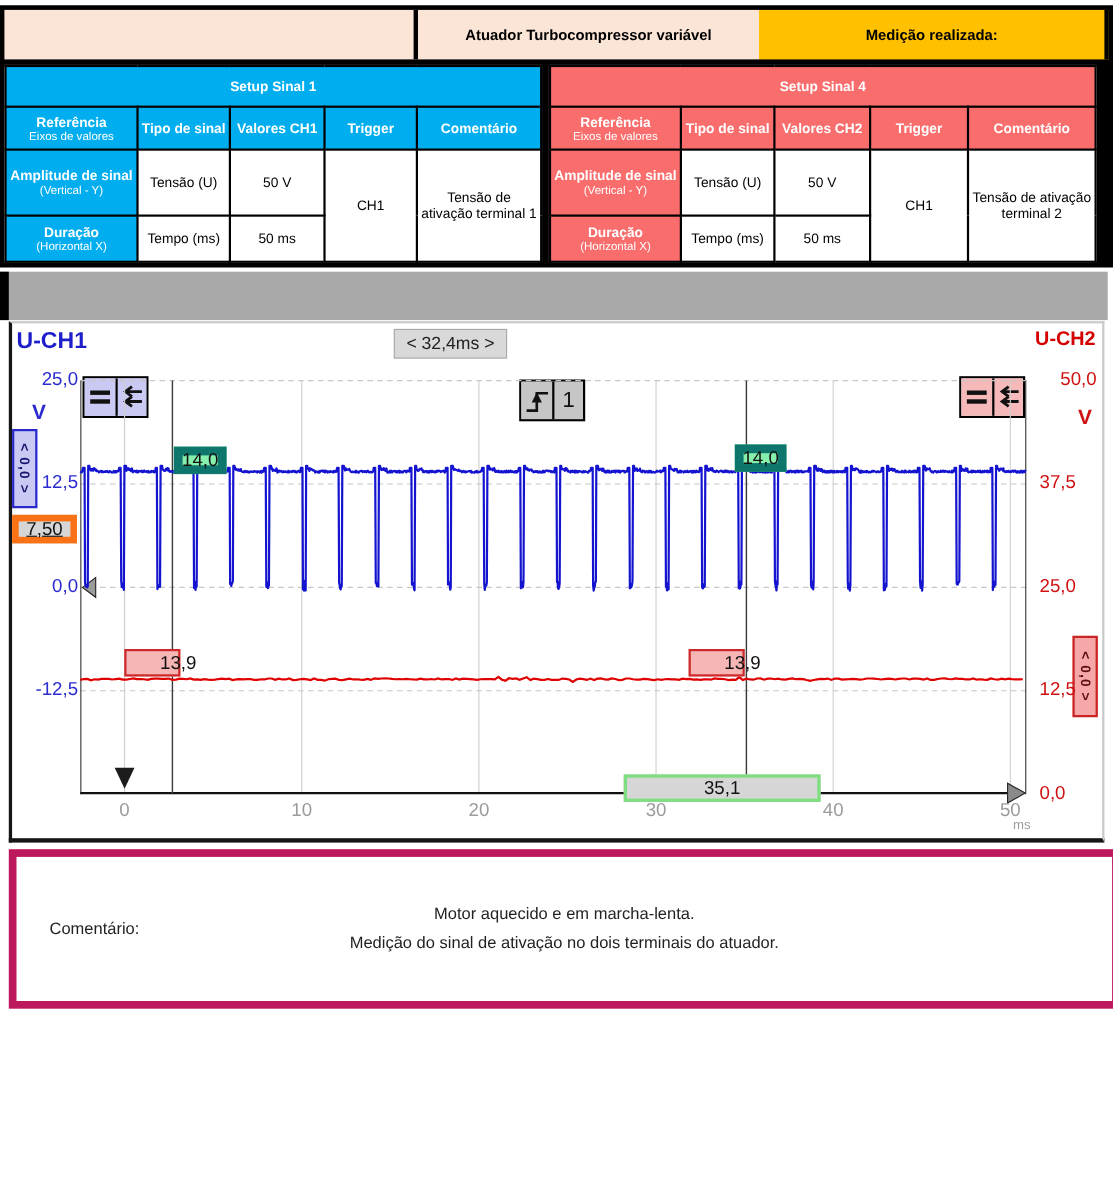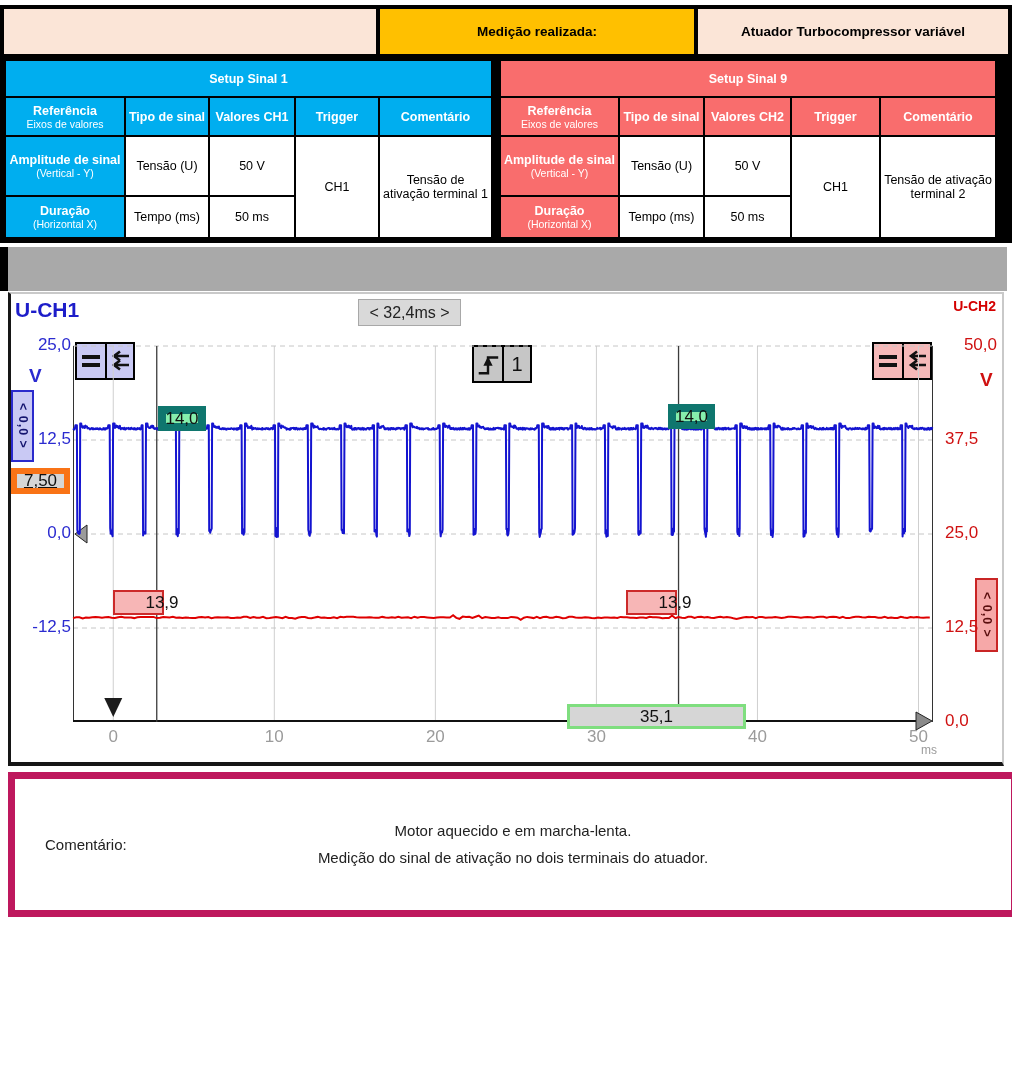--- a/index.html
+++ b/index.html
@@ -35,21 +35,21 @@
   
   .gray-bar{position:absolute;left:0;top:247px;width:1007px;height:44px;
             background:#A9A9A9;border-left:8px solid #000;box-sizing:border-box;}
 
   
   .scope{position:absolute;left:8px;top:292px;width:996px;height:474px;background:#fff;
          box-sizing:border-box;border-left:3px solid #161616;border-bottom:4px solid #161616;
          border-top:2px solid #c9c9c9;border-right:2px solid #c9c9c9;}
   .scope *{box-sizing:border-box;}
   .ch1-title{left:4px;top:4px;font-size:21px;font-weight:bold;color:#1d1dc9;}
-  .ch2-title{right:6px;top:4px;font-size:14px;font-weight:bold;color:#d40000;}
+  .ch2-title{right:6px;top:4px;font-size:18px;font-weight:bold;color:#d40000;}
   .delta-box{left:347px;top:5px;width:103px;height:27px;background:#d9d9d9;border:1px solid #a8a8a8;
              font-size:16px;color:#222;display:flex;align-items:center;justify-content:center;}
   #plot-wrap{left:62px;top:52px;width:860px;height:376px;}
   #plot-svg{overflow:visible;display:block;}
   .ytickL{position:absolute;width:44px;text-align:right;font-size:17px;color:#2b2bd0;left:16px;height:22px;}
   .ytickR{position:absolute;width:52px;text-align:left;font-size:17px;color:#cf1111;left:934px;height:22px;}
   .xtick{position:absolute;width:40px;text-align:center;font-size:17px;color:#9b9b9b;top:433px;height:20px;}
   .unitL{left:18px;top:71px;font-size:19px;font-weight:bold;color:#2b2bd0;}
   .unitR{left:969px;top:75px;font-size:19px;font-weight:bold;color:#cf1111;}
   .ms-label{left:898px;top:449px;width:40px;text-align:center;font-size:12px;color:#9b9b9b;}
@@ -80,22 +80,22 @@
   .comment-label{position:absolute;left:30px;top:57px;font-size:15px;color:#222;}
   .comment-text{position:absolute;inset:0;display:flex;flex-direction:column;align-items:center;
                 justify-content:center;font-size:15px;color:#222;line-height:1.75;text-align:center;}
 </style>
 </head>
 <body>
 
 <div class="top-block">
   <div class="hdr-row">
     <div class="hdr-cell hdr-1"></div>
+    <div class="hdr-cell hdr-3">Atuador Turbocompressor variável</div>
     <div class="hdr-cell hdr-2">Medição realizada:</div>
-    <div class="hdr-cell hdr-3">Atuador Turbocompressor variável</div>
   </div>
   <div class="tables-row">
     <table class="setup t1">
       <colgroup>
           <col style="width:120px">
           <col style="width:84px">
           <col style="width:86px">
           <col style="width:84px">
           <col>
         </colgroup>
@@ -128,21 +128,21 @@
     <table class="setup t2">
       <colgroup>
           <col style="width:119px">
           <col style="width:85px">
           <col style="width:87px">
           <col style="width:89px">
           <col>
         </colgroup>
       <tbody>
           <tr>
-            <td colspan="5" class="c-red tbl-title">Setup Sinal 9</td>
+            <td colspan="5" class="c-red tbl-title">Setup Sinal 4</td>
           </tr>
       <tr class="tbl-head">
         <td class="c-red"><span>Referência</span><span class="sub">Eixos de valores</span></td>
         <td class="c-red">Tipo de sinal</td>
         <td class="c-red">Valores CH2</td>
         <td class="c-red">Trigger</td>
         <td class="c-red">Comentário</td>
       </tr>
       <tr class="row1">
         <td class="c-red refcell"><span>Amplitude de sinal</span><span class="sub2">(Vertical - Y)</span></td>

